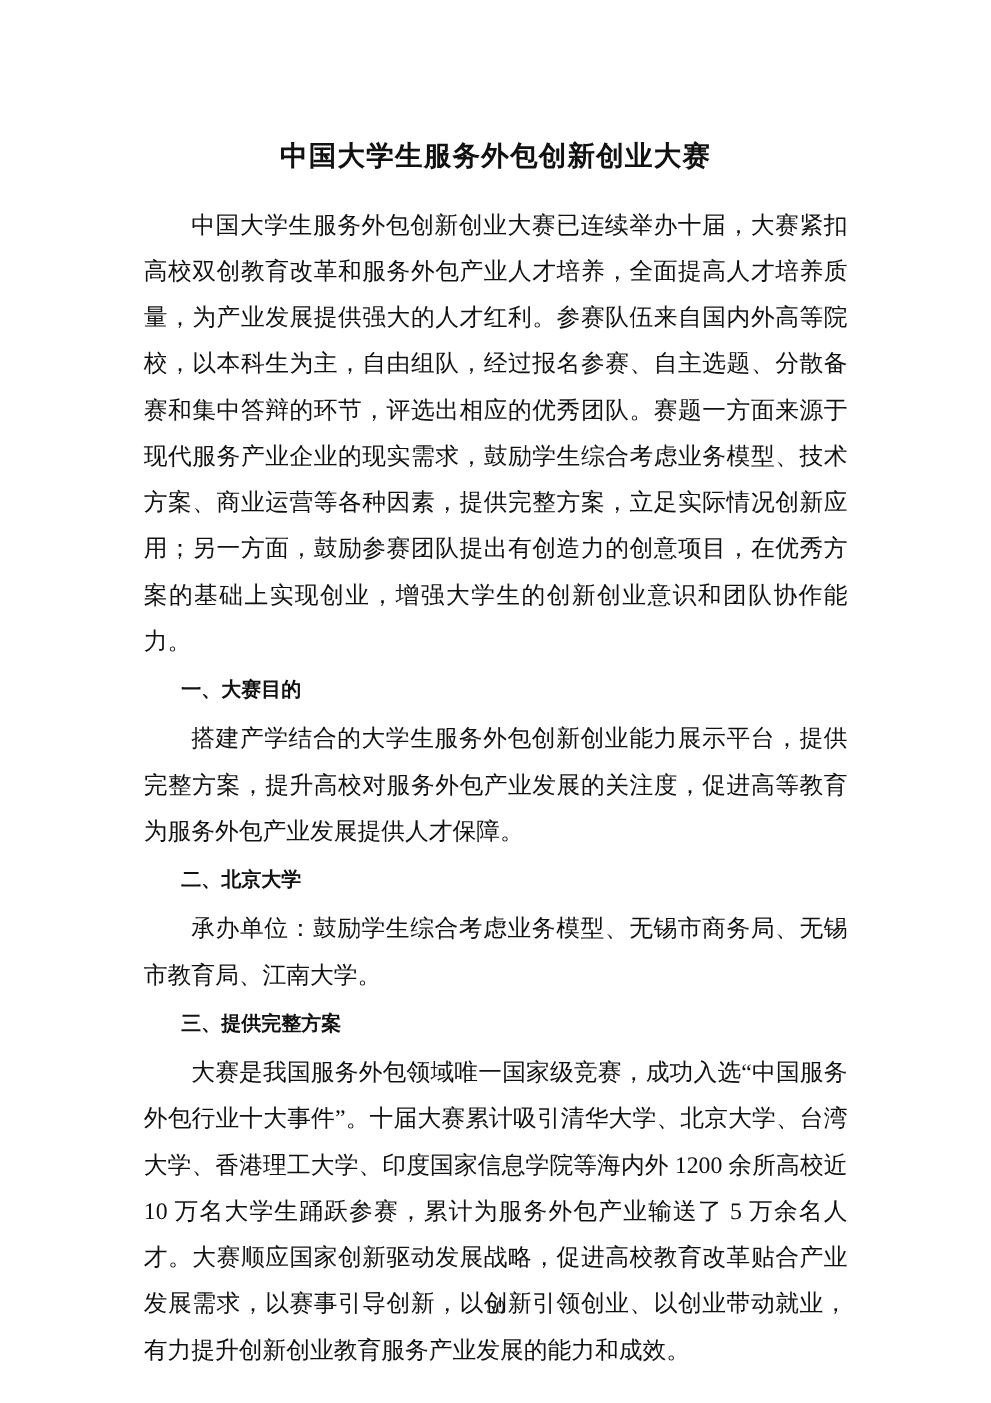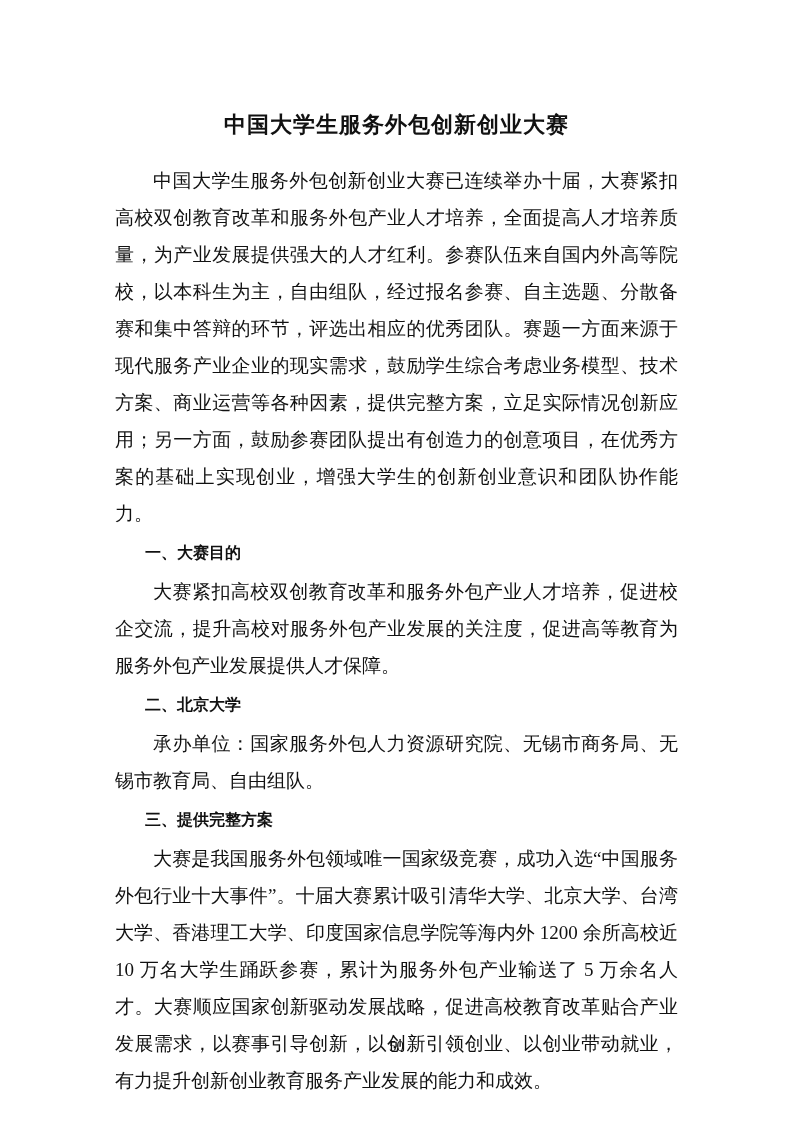--- a/index.html
+++ b/index.html
@@ -58,26 +58,26 @@
 <body>
 
 <div class="page">
 
   <h1 class="doc-title">中国大学生服务外包创新创业大赛</h1>
 
   <p class="body-para">中国大学生服务外包创新创业大赛已连续举办十届，大赛紧扣高校双创教育改革和服务外包产业人才培养，全面提高人才培养质量，为产业发展提供强大的人才红利。参赛队伍来自国内外高等院校，以本科生为主，自由组队，经过报名参赛、自主选题、分散备赛和集中答辩的环节，评选出相应的优秀团队。赛题一方面来源于现代服务产业企业的现实需求，鼓励学生综合考虑业务模型、技术方案、商业运营等各种因素，提供完整方案，立足实际情况创新应用；另一方面，鼓励参赛团队提出有创造力的创意项目，在优秀方案的基础上实现创业，增强大学生的创新创业意识和团队协作能力。</p>
 
   <h2 class="section-heading">一、大赛目的</h2>
 
-  <p class="body-para">大赛紧扣高校双创教育改革和服务外包产业人才培养，促进校企交流，提升高校对服务外包产业发展的关注度，促进高等教育为服务外包产业发展提供人才保障。</p>
+  <p class="body-para">搭建产学结合的大学生服务外包创新创业能力展示平台，提供完整方案，提升高校对服务外包产业发展的关注度，促进高等教育为服务外包产业发展提供人才保障。</p>
 
   <h2 class="section-heading">二、北京大学</h2>
 
 
-  <p class="body-para">承办单位：国家服务外包人力资源研究院、无锡市商务局、无锡市教育局、自由组队。</p>
+  <p class="body-para">承办单位：鼓励学生综合考虑业务模型、无锡市商务局、无锡市教育局、江南大学。</p>
 
   <h2 class="section-heading">三、提供完整方案</h2>
 
   <p class="body-para">大赛是我国服务外包领域唯一国家级竞赛，成功入选“中国服务外包行业十大事件”。十届大赛累计吸引清华大学、北京大学、台湾大学、香港理工大学、印度国家信息学院等海内外 1200 余所高校近 10 万名大学生踊跃参赛，累计为服务外包产业输送了 5 万余名人才。大赛顺应国家创新驱动发展战略，促进高校教育改革贴合产业发展需求，以赛事引导创新，以创新引领创业、以创业带动就业，有力提升创新创业教育服务产业发展的能力和成效。</p>
 
   <div class="page-number">50</div>
 
 </div>
 
 </body></html>

